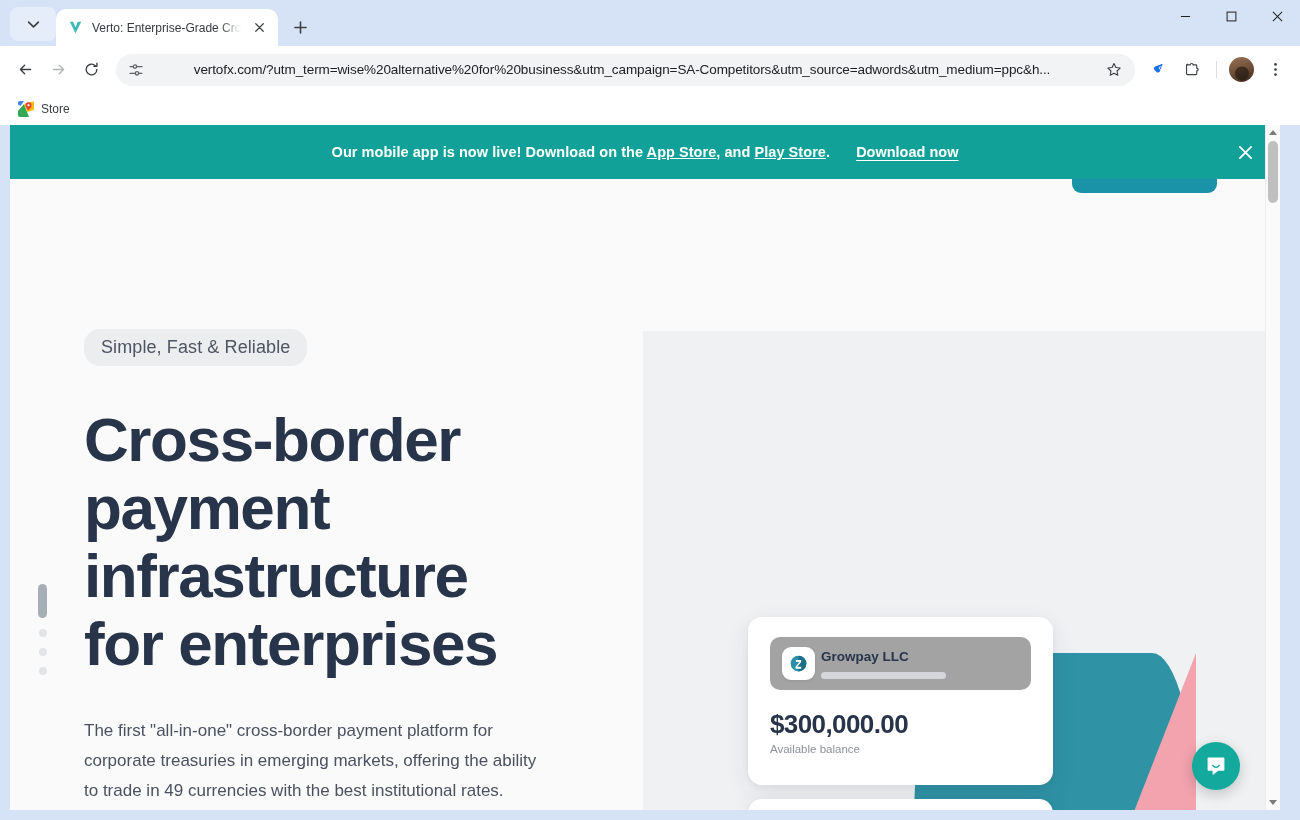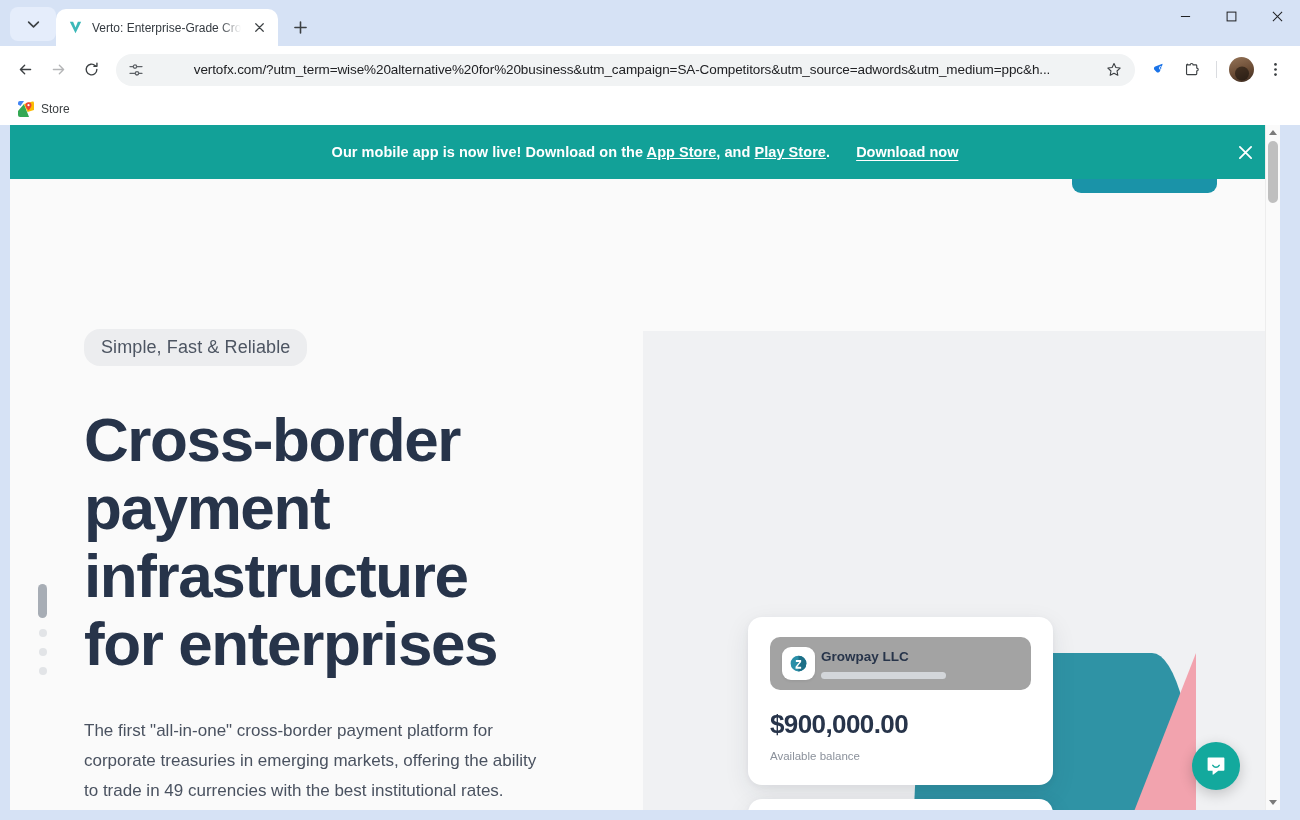--- a/index.html
+++ b/index.html
@@ -254,21 +254,21 @@
   .acct-meta { flex: 1; }
   .acct-name { font-size: 13.5px; font-weight: bold; color: #27344a; }
   .acct-bar {
     margin-top: 7px; height: 7px; width: 125px;
     border-radius: 4px; background: #d3d6da;
   }
   .bal-amount {
     margin-top: 19px; font-size: 26px; font-weight: bold;
     color: #27344a; letter-spacing: -.6px;
   }
-  .bal-label { margin-top: 10px; font-size: 11.5px; color: #8b919b; }
+  .bal-label { margin-top: 3px; font-size: 11.5px; color: #8b919b; }
 
   .card-recipients {
     left: 105px; top: 468px; width: 305px; height: 156px;
     padding: 19px 22px;
   }
 
   
   .chat-fab {
     position: absolute; right: 40px; bottom: 20px;
     width: 48px; height: 48px; border-radius: 50%;
@@ -468,21 +468,21 @@
                 <path d="M12 3a9 9 0 1 0 0 18 9 9 0 0 0 0-18z" fill="#2a8fa8"></path>
                 <path d="M12 3a9 9 0 0 1 0 18z" fill="#1d6f87"></path>
                 <path d="M9 8h6v2.2l-4.4 5.4H15V18H8.6v-2.2L13 10.4H9z" fill="#ffffff"></path>
               </svg>
             </span>
             <span class="acct-meta">
               <span class="acct-name">Growpay LLC</span>
               <span class="acct-bar" style="display:block"></span>
             </span>
           </div>
-          <div class="bal-amount">$900,000.00</div>
+          <div class="bal-amount">$300,000.00</div>
           <div class="bal-label">Available balance</div>
         </div>
 
         <div class="card card-recipients">
           
           
         </div>
       </div>
     </div>
 

